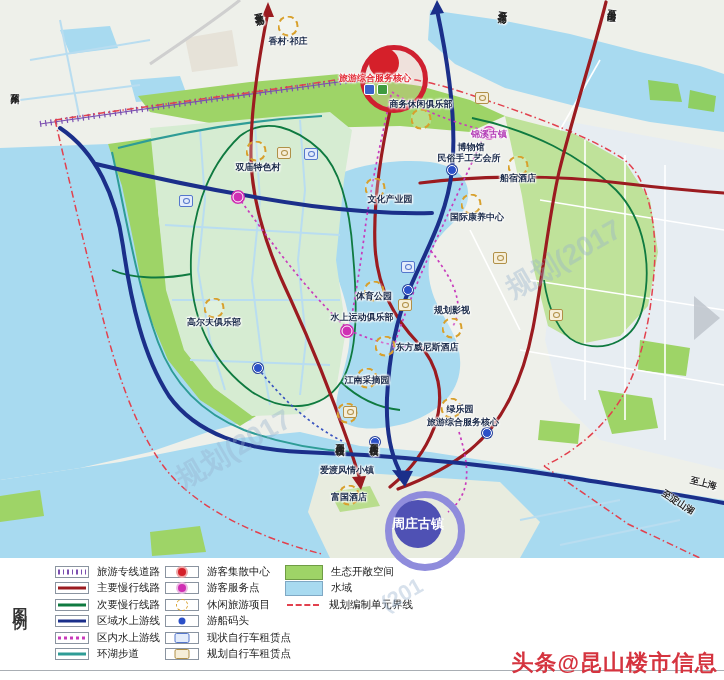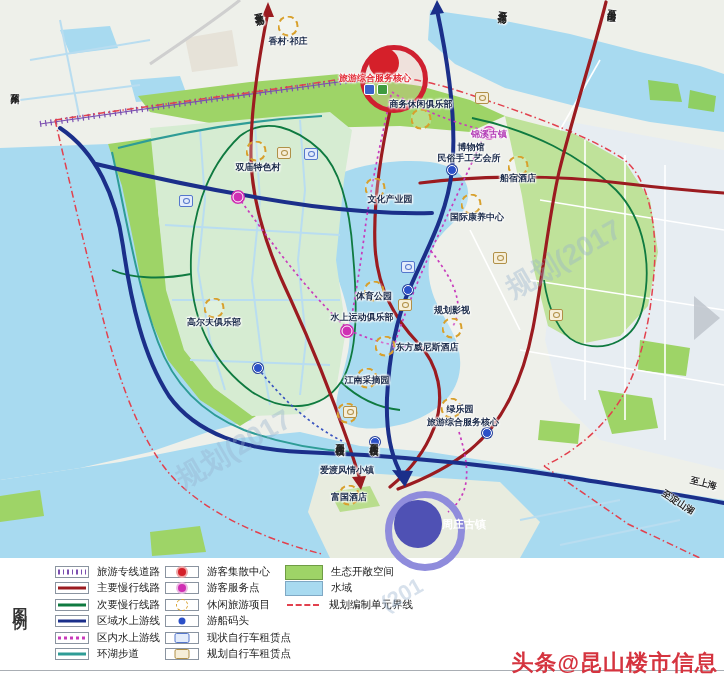--- a/index.html
+++ b/index.html
@@ -36,22 +36,22 @@
   .core-label{z-index:41;}
   .mini-sq{position:absolute;width:9px;height:9px;border-radius:2px;z-index:42;border:1px solid #fff;}
   .mini-sq.blue{background:#3a62c8;}
   .mini-sq.green{background:#3f9b3f;}
 
   
   .zz-ring{position:absolute;left:385px;top:491px;width:66px;height:66px;border:7px solid #8f8cdc;
     border-radius:50%;z-index:25;}
   .zz-dot{position:absolute;left:394px;top:500px;width:48px;height:48px;background:#4f51b4;
     border-radius:50%;z-index:26;}
-  .zz-label{position:absolute;transform:translate(-50%,-50%);color:#fff;font-size:11px;
-    font-weight:bold;z-index:41;white-space:nowrap;text-shadow:none;margin-left:46px;}
+  .zz-label{position:absolute;transform:translate(-50%,-50%);color:#fff;font-size:13px;
+    font-weight:bold;z-index:41;white-space:nowrap;text-shadow:none;}
 
   
   .route-label{position:absolute;white-space:nowrap;z-index:45;font-size:9px;font-weight:600;color:#222;
     text-shadow:0 0 2px #fff,0 0 2px #fff,1px 1px 2px #fff;}
   .route-label.v{writing-mode:vertical-rl;letter-spacing:1px;}
 
   .watermark{position:absolute;z-index:50;color:rgba(150,175,205,.38);font-weight:bold;
     white-space:nowrap;pointer-events:none;}
 
   .chevron{position:absolute;left:694px;top:296px;width:0;height:0;z-index:60;

